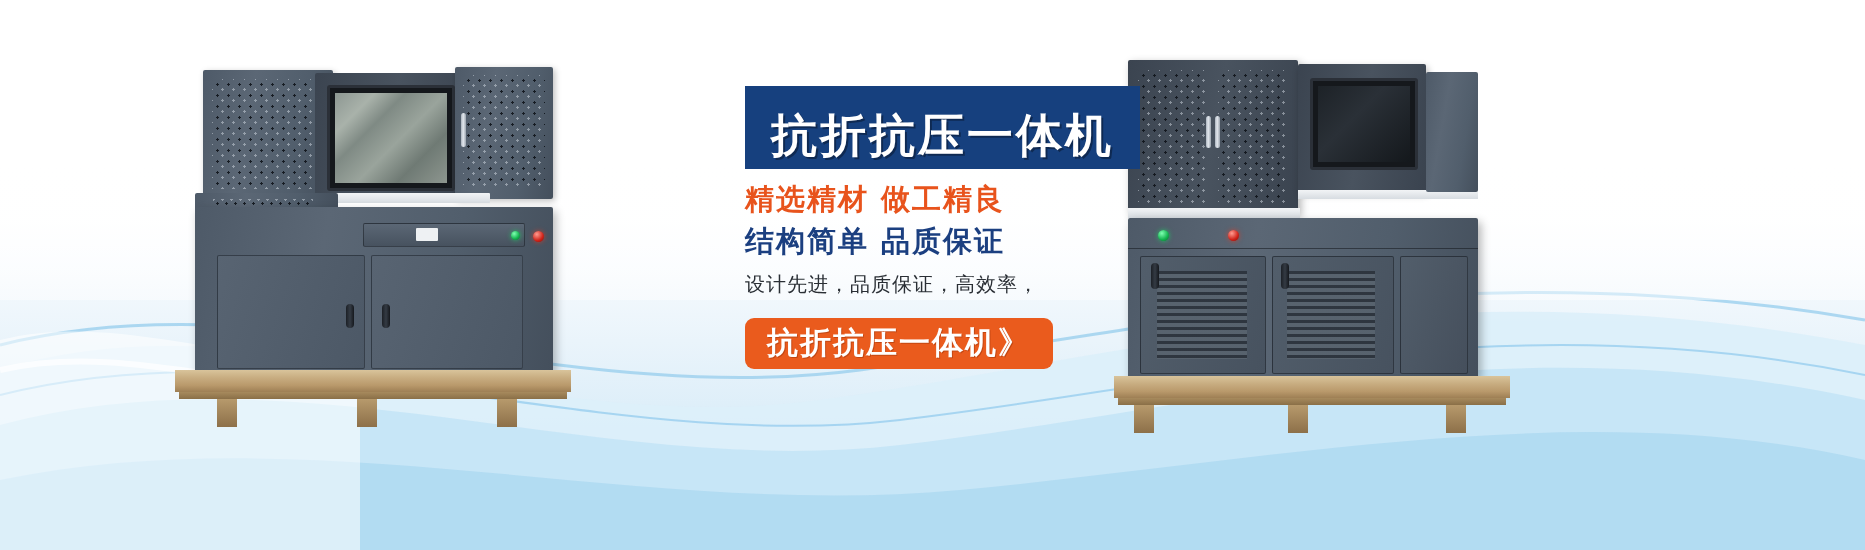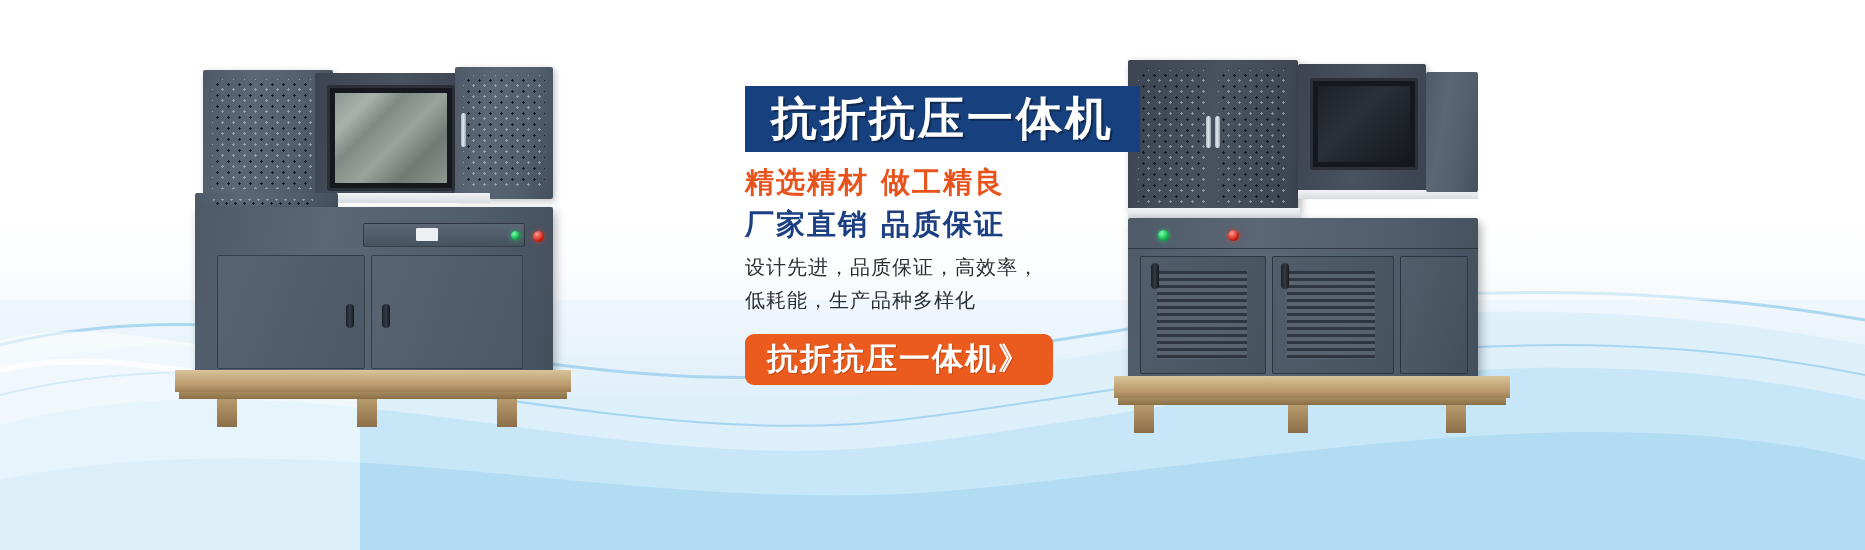--- a/index.html
+++ b/index.html
@@ -40,21 +40,21 @@
   .pallet{position:absolute;background:linear-gradient(to bottom,#d9c49b 0%,#c8ad81 35%,#b9996b 70%,#9e7f54 100%);}
   .pallet-leg{position:absolute;background:linear-gradient(to bottom,#b79a6c,#8d7049);}
   .slot-vents{position:absolute;
     background:repeating-linear-gradient(to bottom,#2b323b 0px,#2b323b 3px,#59646f 3px,#59646f 7px);}
   .strip-light{position:absolute;background:linear-gradient(to bottom,#f2f4f6,#d7dce1);}
   .panel-line{position:absolute;background:rgba(20,24,30,.55);}
 
   
   .center{position:absolute;left:745px;top:86px;width:560px;}
   .title-bar{
-    display:inline-block;background:#16407e;padding:9px 26px 11px 26px;
+    display:inline-block;background:#16407e;padding:26px 26px 11px 26px;
   }
   .title-bar .title-text{
     font-family:"DejaVu Sans","Liberation Sans",sans-serif;
     font-size:46px;font-weight:bold;color:#ffffff;letter-spacing:3px;line-height:1;
     text-shadow:2px 2px 0 rgba(0,0,0,.35);white-space:nowrap;
   }
   .line-orange{
     margin-top:12px;font-family:"DejaVu Sans","Liberation Sans",sans-serif;
     font-size:29px;font-weight:bold;color:#e8531c;letter-spacing:2px;line-height:1.25;white-space:nowrap;
   }
@@ -204,22 +204,21 @@
     <div class="pallet-leg" style="left:336px;top:363px;width:20px;height:28px;"></div>
   </div>
 
   <div class="center">
 
     <div class="title-bar">
       <span class="title-text">抗折抗压一体机</span>
     </div>
 
     <div class="line-orange">精选精材 做工精良</div>
-    <div class="line-blue">厂家直销  品质保证</div>
+    <div class="line-blue">结构简单  品质保证</div>
     <div class="line-desc">设计先进，品质保证，高效率，</div>
-    <div class="line-desc" style="margin-top:2px;">低耗能，生产品种多样化</div>
 
     <div class="cta">
       <span class="cta-text">抗折抗压一体机》</span>
     </div>
   </div>
 
 </div>
 
 </body></html>

